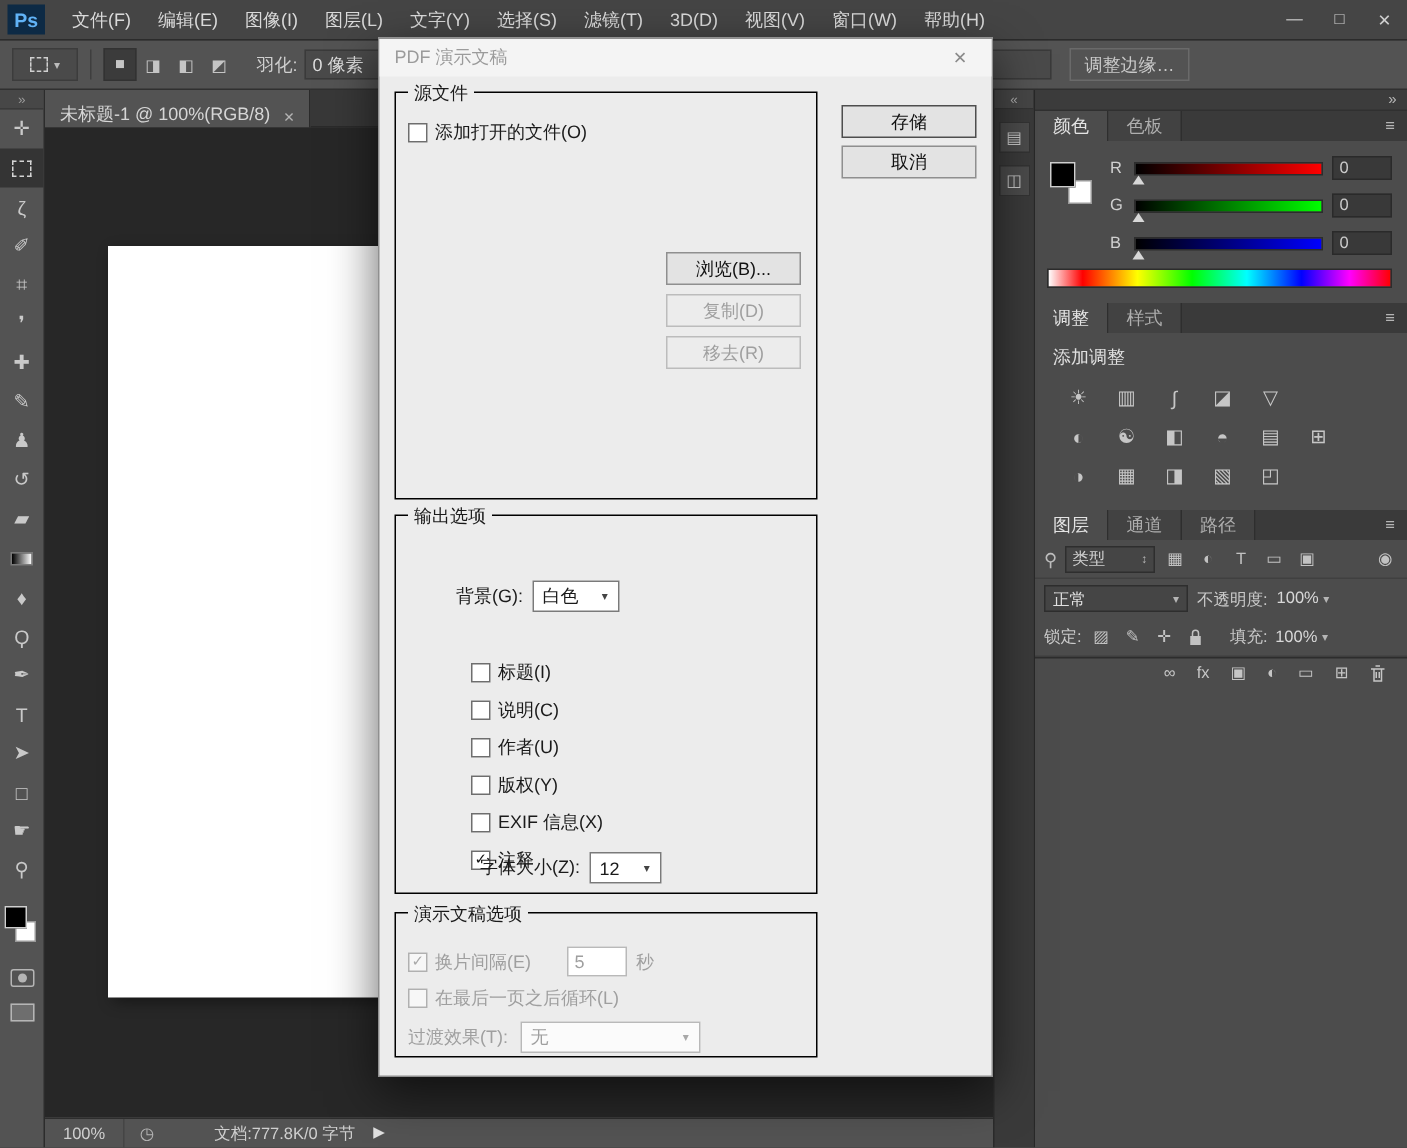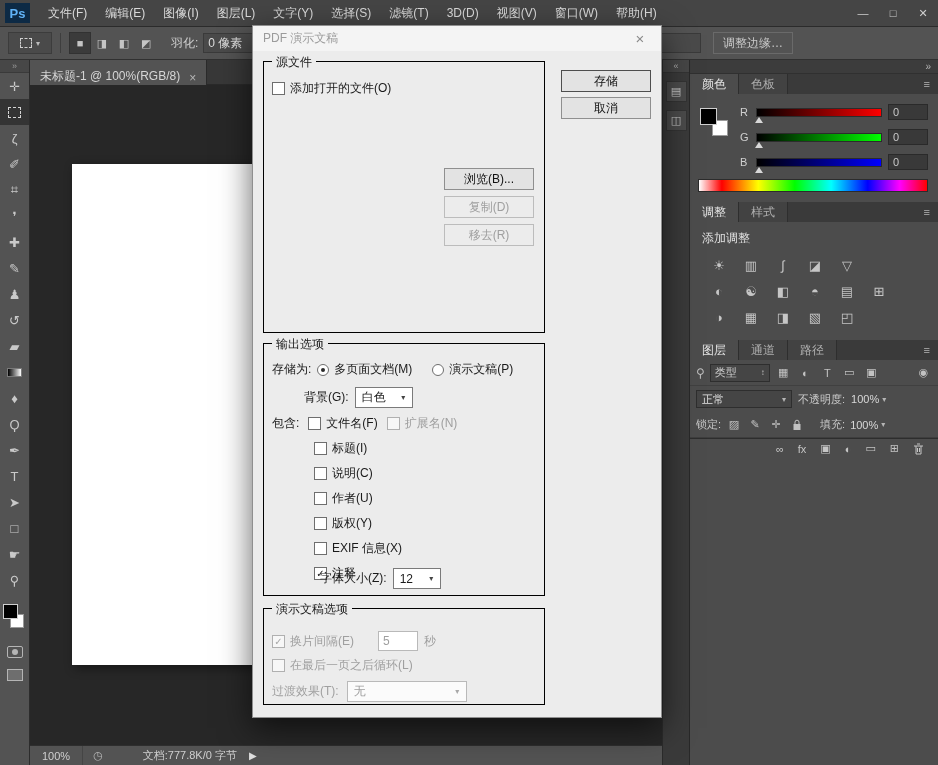--- a/index.html
+++ b/index.html
@@ -444,49 +444,27 @@
         <div class="btn" id="btn-browse">浏览(B)...</div>
         <div class="btn disabled" id="btn-dup">复制(D)</div>
         <div class="btn disabled" id="btn-remove">移去(R)</div>
       </div>
 
       <div class="btn primary" id="btn-save">存储</div>
       <div class="btn" id="btn-cancel">取消</div>
 
       <div class="group" id="grp-output">
         <span class="group-legend">输出选项</span>
-        <div id="row-saveas">
-          <span>存储为:</span>
-          <span class="cb">
-            <span class="radio selected"></span>
-            <span>多页面文档(M)</span>
-          </span>
-          <span class="cb second">
-            <span class="radio"></span>
-            <span>演示文稿(P)</span>
-          </span>
-        </div>
         <div id="row-bg">
           <span>背景(G):</span>
           <span class="dd" style="width:58px">
             <span>白色</span>
             <span class="dd-arrow">▾</span>
           </span>
         </div>
-        <div id="row-include">
-          <span>包含:</span>
-          <span class="cb">
-            <span class="cb-box"></span>
-            <span>文件名(F)</span>
-          </span>
-          <span class="cb gray">
-            <span class="cb-box disabled"></span>
-            <span>扩展名(N)</span>
-          </span>
-        </div>
         <div id="cb-col">
           <span class="cb">
             <span class="cb-box"></span>
             <span>标题(I)</span>
           </span>
           <span class="cb">
             <span class="cb-box"></span>
             <span>说明(C)</span>
           </span>
           <span class="cb">

